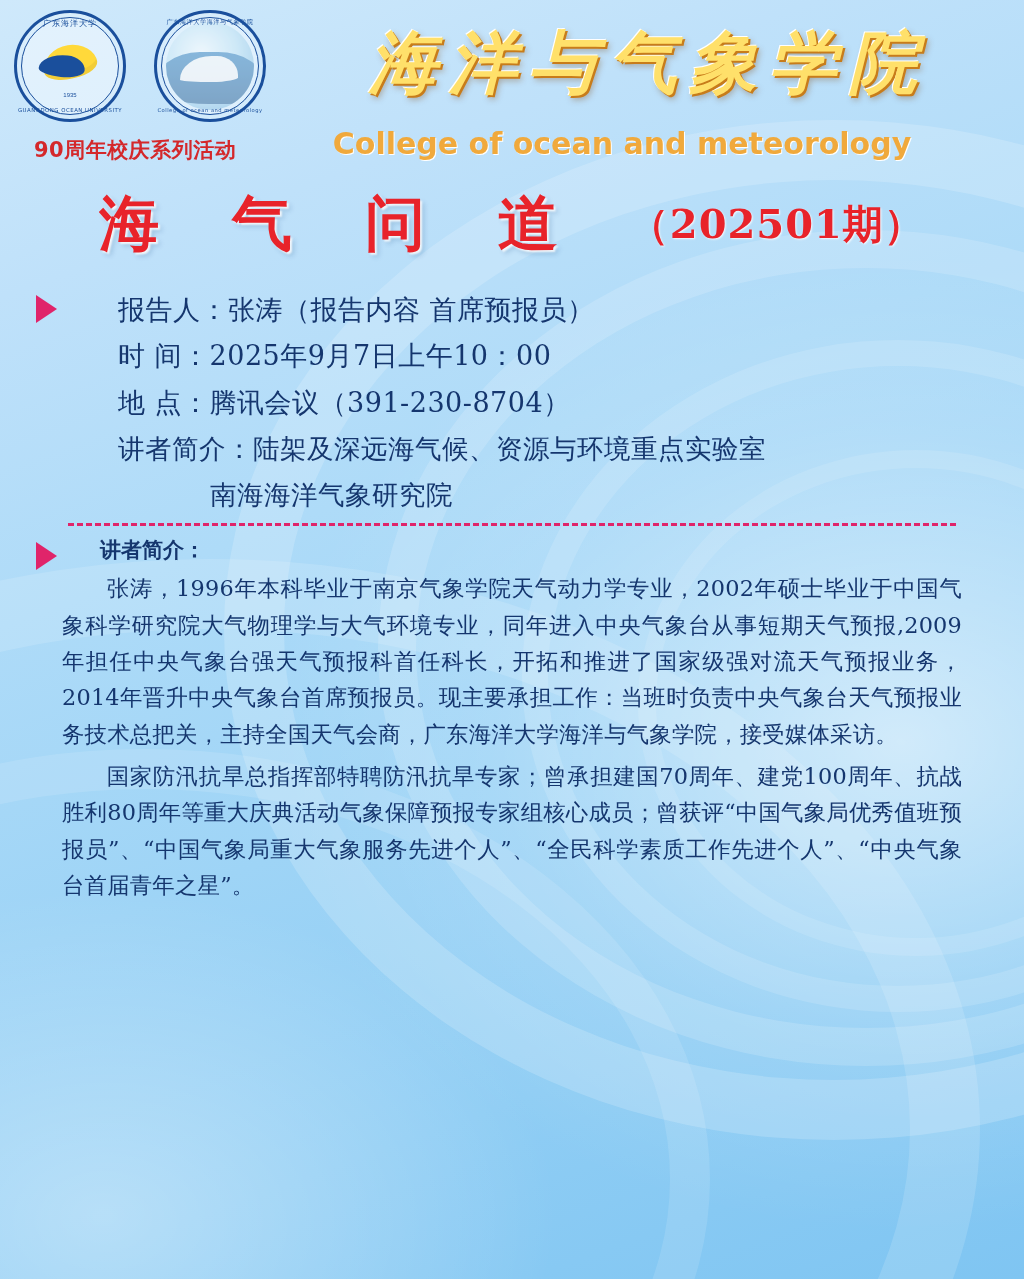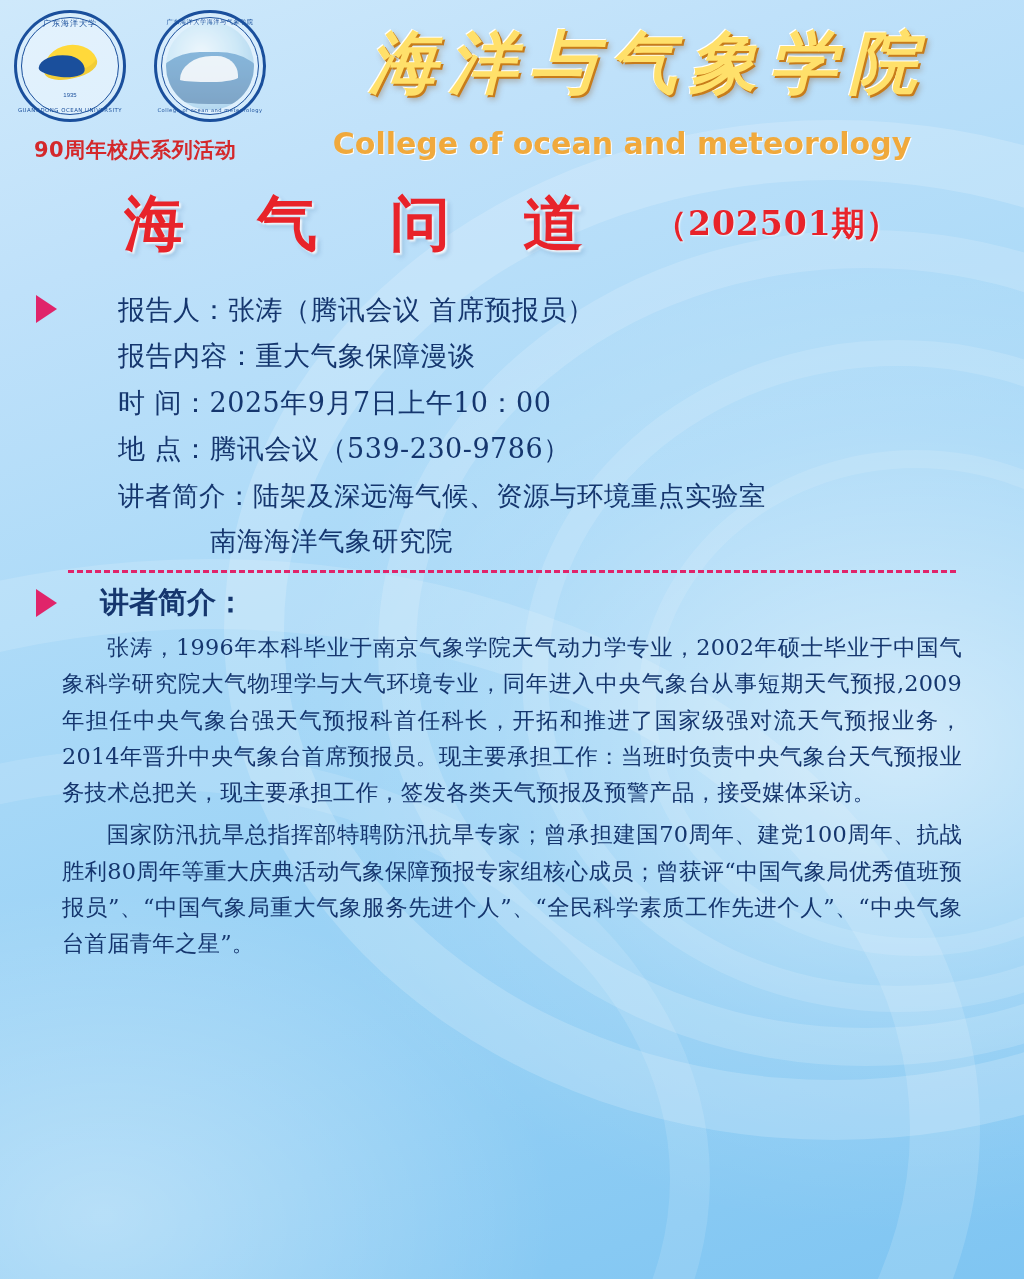--- a/index.html
+++ b/index.html
@@ -200,21 +200,21 @@
     font-size: 60px;
     font-weight: bold;
     color: #e8232a;
     letter-spacing: 26px;
     text-shadow: 2px 2px 2px rgba(255,255,255,0.85), 4px 4px 5px rgba(0,60,120,0.18);
     vertical-align: middle;
     text-align: center;
   }
   .main-title .mt-issue {
     font-family: "DejaVu Serif", serif;
-    font-size: 33px;
+    font-size: 40px;
     font-weight: bold;
     color: #e8232a;
     text-shadow: 1px 1px 2px rgba(255,255,255,0.85);
     vertical-align: middle;
     letter-spacing: 1px;
     margin-left: 45px;
   }
 
   
   .info {
@@ -251,21 +251,21 @@
     border-top: 3px dashed #e0246a;
   }
 
   
   .bio {
     position: relative;
     padding: 10px 62px 0 62px;
   }
   .bio-head {
     font-family: Liberation Mono, monospace;
-    font-size: 29px;
+    font-size: 21px;
     font-weight: bold;
     color: #15366e;
     padding-left: 38px;
   }
   .bullet.b2 { top: 16px; left: 36px; }
   .bio p {
     margin: 6px 0 0 0;
     font-family: "DejaVu Serif", serif;
     font-size: 22.4px;
     line-height: 1.62;
@@ -338,33 +338,32 @@
       <div class="anniv">90周年校庆系列活动</div>
     </div>
 
     <div class="main-title">
       <span class="mt-cn">海 气 问 道</span><span class="mt-issue">（202501期）</span>
     </div>
 
     <div class="info">
       <div class="bullet b1"></div>
       <div class="info-lines">
-        <div class="info-line">报告人：张涛（腾讯会议 首席预报员）</div>
-        <div class="info-line">报告内容：重大气象保障漫谈</div>
+        <div class="info-line">报告人：张涛（报告内容 首席预报员）</div>
         <div class="info-line">时 间：2025年9月7日上午10：00</div>
-        <div class="info-line">地 点：腾讯会议（539-230-9786）</div>
+        <div class="info-line">地 点：腾讯会议（391-230-8704）</div>
         <div class="info-line wide">讲者简介：陆架及深远海气候、资源与环境重点实验室</div>
         <div class="info-line wide indent">南海海洋气象研究院</div>
       </div>
     </div>
 
     <div class="dashed"></div>
 
     <div class="bio">
       <div class="bullet b2"></div>
       <div class="bio-head">讲者简介：</div>
-      <p>张涛，1996年本科毕业于南京气象学院天气动力学专业，2002年硕士毕业于中国气象科学研究院大气物理学与大气环境专业，同年进入中央气象台从事短期天气预报,2009年担任中央气象台强天气预报科首任科长，开拓和推进了国家级强对流天气预报业务，2014年晋升中央气象台首席预报员。现主要承担工作：当班时负责中央气象台天气预报业务技术总把关，现主要承担工作，签发各类天气预报及预警产品，接受媒体采访。</p>
+      <p>张涛，1996年本科毕业于南京气象学院天气动力学专业，2002年硕士毕业于中国气象科学研究院大气物理学与大气环境专业，同年进入中央气象台从事短期天气预报,2009年担任中央气象台强天气预报科首任科长，开拓和推进了国家级强对流天气预报业务，2014年晋升中央气象台首席预报员。现主要承担工作：当班时负责中央气象台天气预报业务技术总把关，主持全国天气会商，广东海洋大学海洋与气象学院，接受媒体采访。</p>
       <p>国家防汛抗旱总指挥部特聘防汛抗旱专家；曾承担建国70周年、建党100周年、抗战胜利80周年等重大庆典活动气象保障预报专家组核心成员；曾获评“中国气象局优秀值班预报员”、“中国气象局重大气象服务先进个人”、“全民科学素质工作先进个人”、“中央气象台首届青年之星”。</p>
     </div>
 
 
   </div>
 </div>
 
 </body></html>

